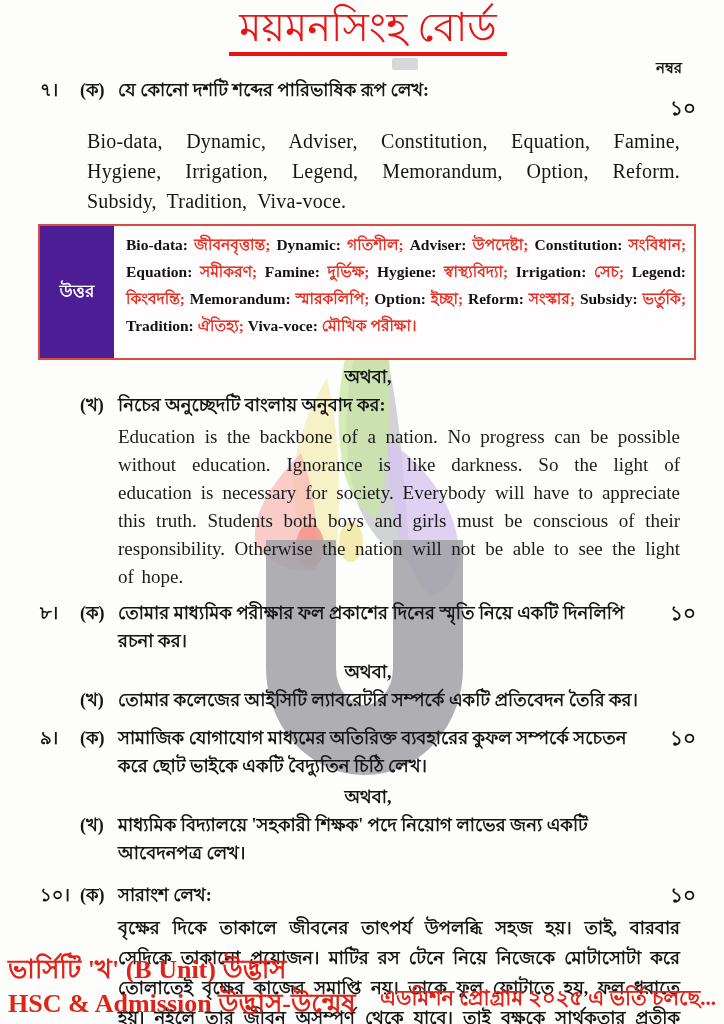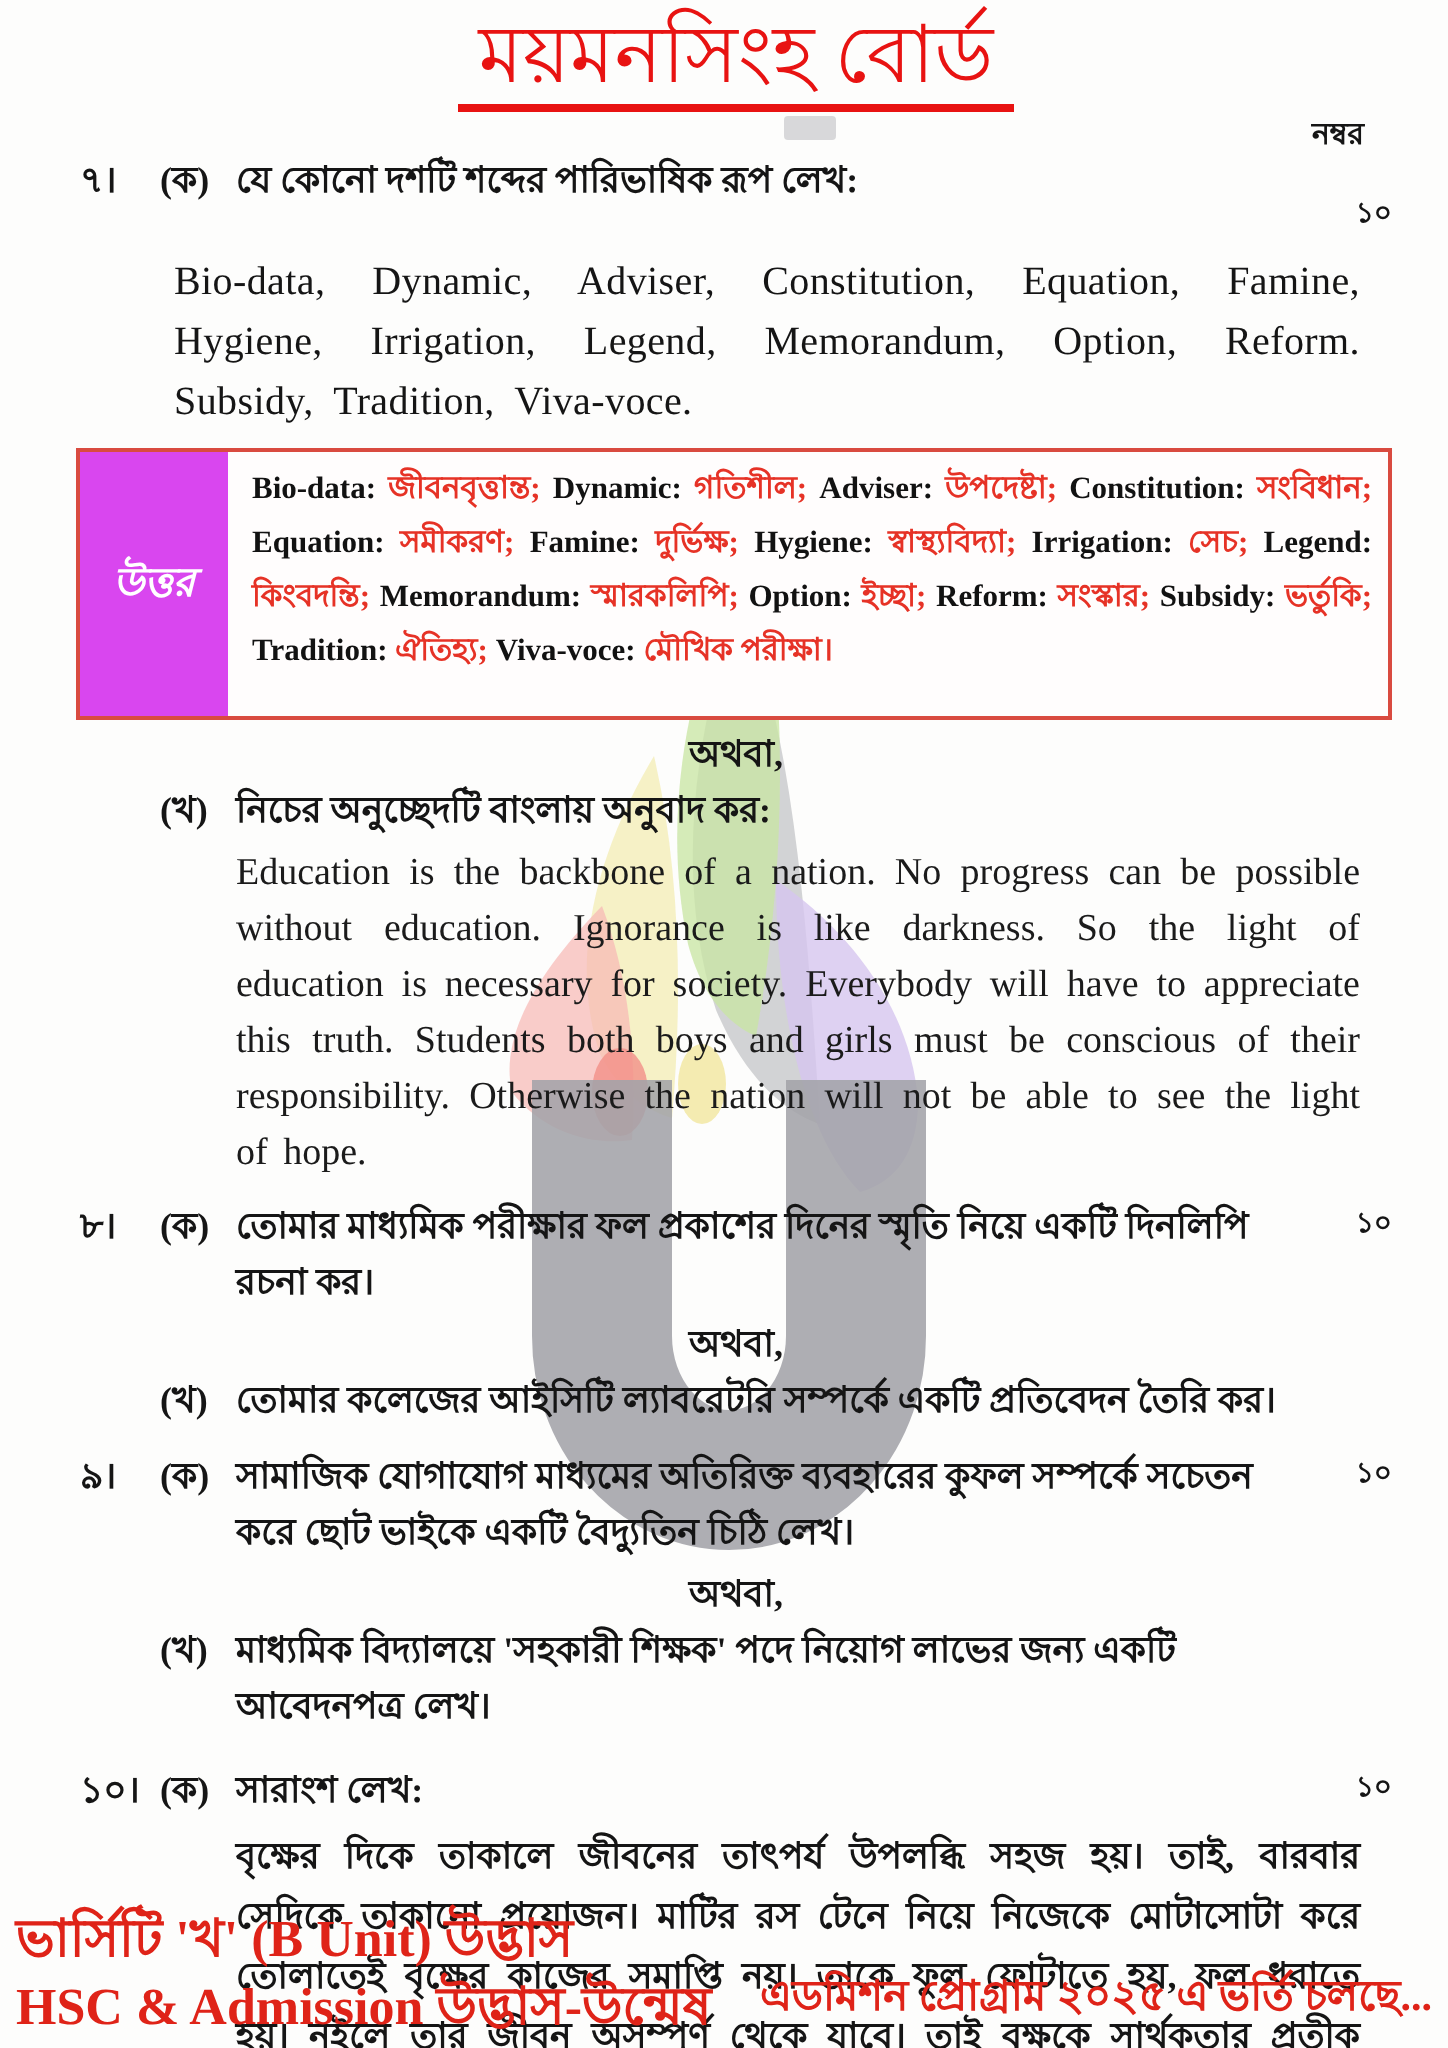--- a/index.html
+++ b/index.html
@@ -23,21 +23,21 @@
     font-size:15px; padding-right:14px; margin-top:4px; line-height:1.1;
   }
 
   .qrow {
     display:grid; grid-template-columns:40px 38px 1fr 42px; align-items:start;
     font-size:18px; font-weight:bold; line-height:28px; margin-top:6px;
   }
   .qnum  { }
   .qpart { }
   .qtext { padding-right:6px; }
-  .qmarks { text-align:right; font-size:14px; }
+  .qmarks { text-align:right; font-size:20px; }
   .qmarks.lower { padding-top:18px; }
 
   .subrow {
     display:grid; grid-template-columns:38px 1fr; align-items:start; margin-left:40px;
     font-size:18px; font-weight:bold; line-height:28px; margin-top:4px; padding-right:46px;
   }
 
   .or-line { text-align:center; font-size:18px; font-weight:bold; line-height:20px; margin:7px 0 3px; }
 
   .block-indent { margin-left:78px; margin-right:16px; }
@@ -45,23 +45,23 @@
   .word-list {
     font-size:20px; line-height:30px; text-align:justify; margin-top:4px;
     word-spacing:5px; letter-spacing:.2px;margin-left:47px;
   }
 
   .answer-box {
     display:flex; align-items:stretch; margin:8px 0 2px -2px;
     border:2.5px solid #d94b40; background:#fffdfd;
   }
   .answer-label {
-    background:#d946ef; color:#ffffff; min-width:74px;
+    background:#4c1d95; color:#ffffff; min-width:74px;
     display:flex; align-items:center; justify-content:center;
-    font-family:"Liberation Sans", sans-serif; font-size:20px; font-weight:bold;font-style:italic;
+    font-family:"Liberation Sans", sans-serif; font-size:17px; font-weight:bold;
   }
   .answer-content {
     flex:1; padding:5px 8px 19px 12px; font-size:15.5px; line-height:27px;
     text-align:justify; font-weight:bold; color:#121212;
   }
   .answer-content .bn { color:#e63226; }
 
   .passage {
     font-size:19px; line-height:28px; text-align:justify; margin-top:4px;
     word-spacing:3px; color:#1b1b1b;

